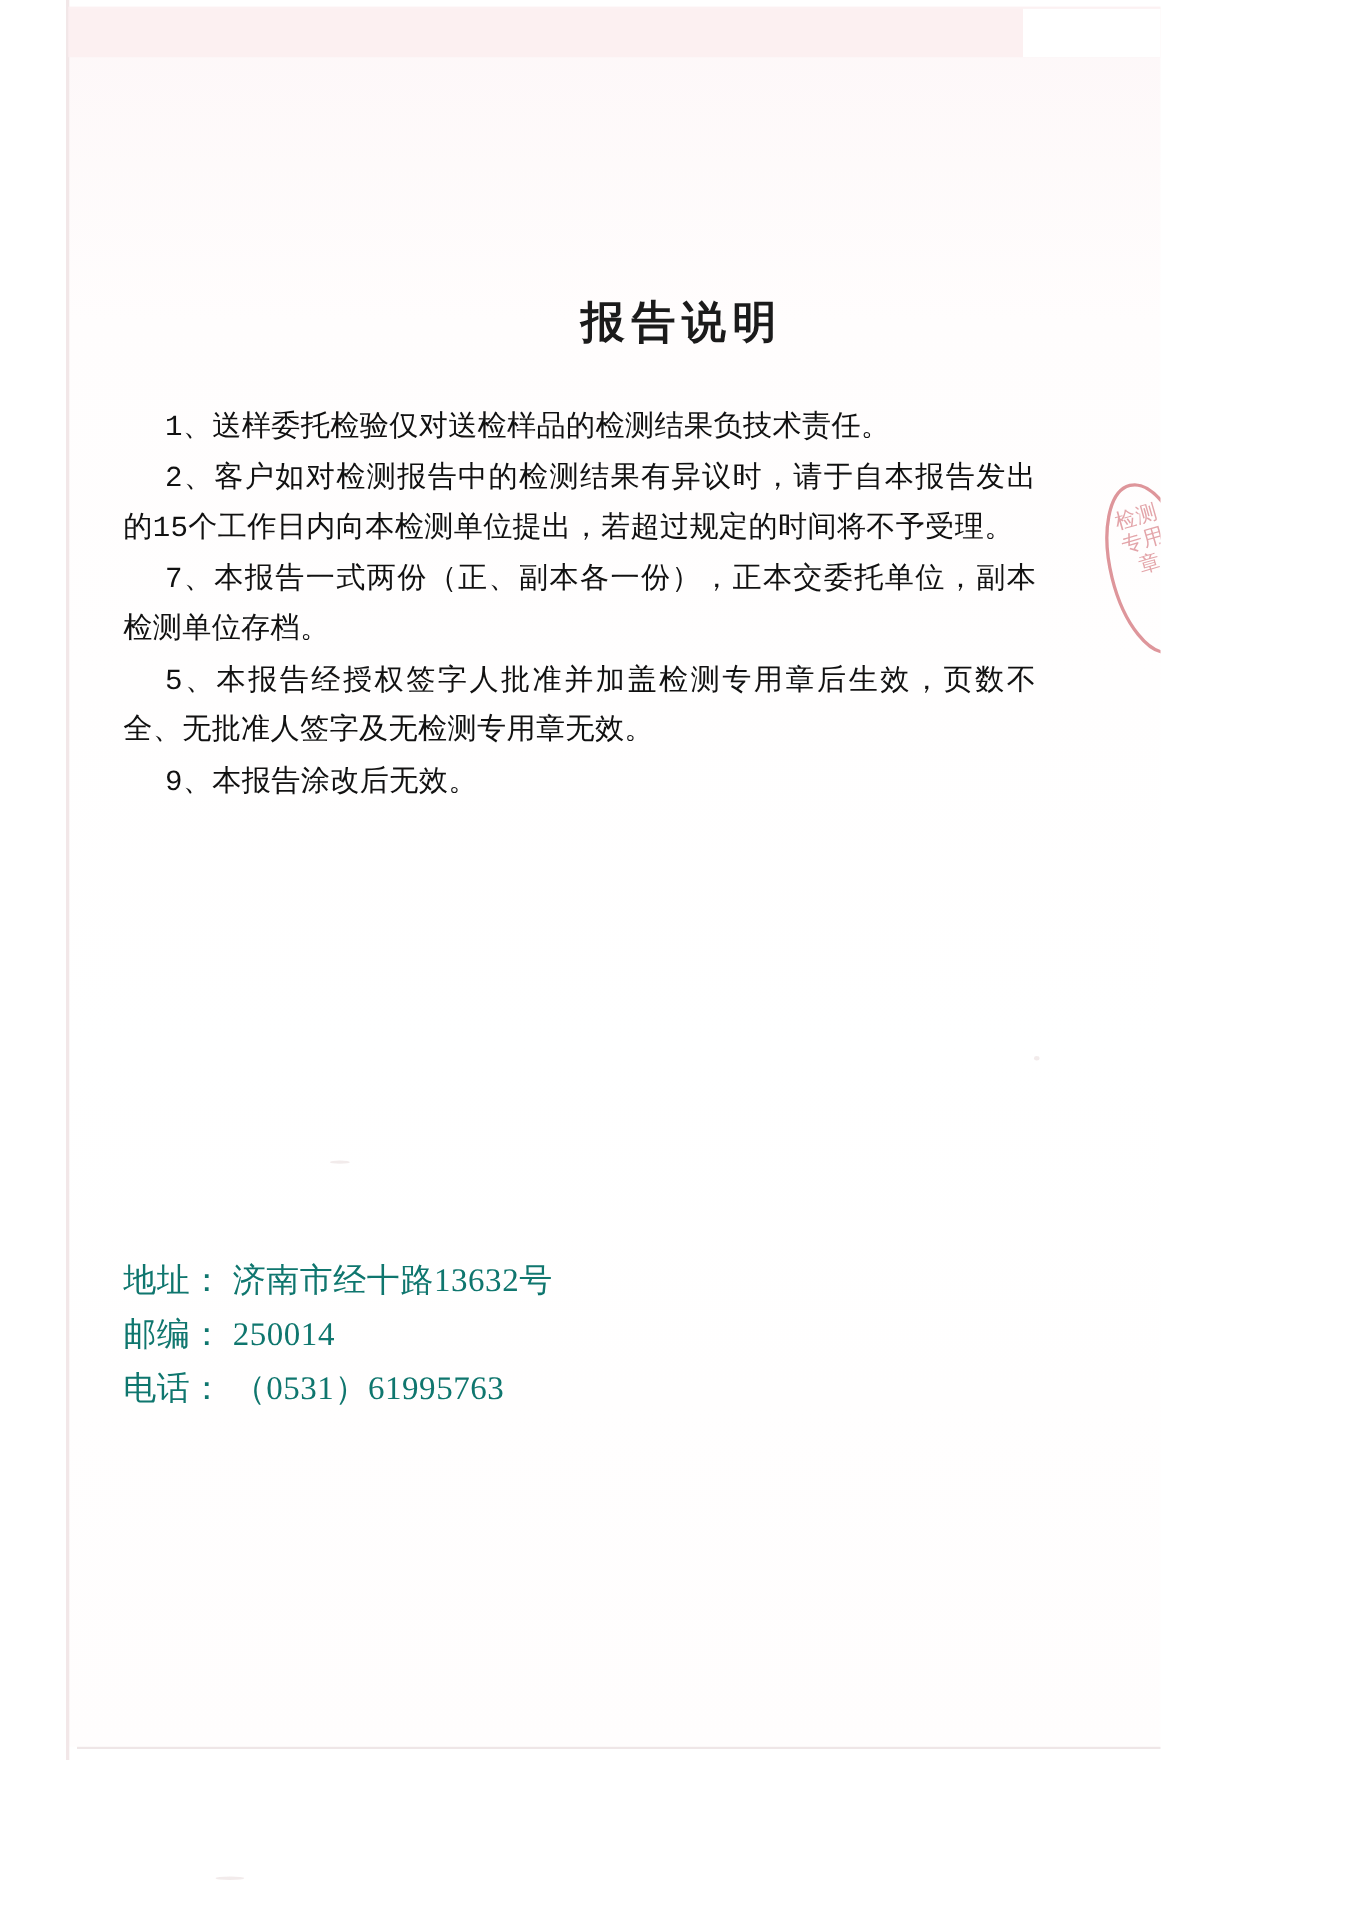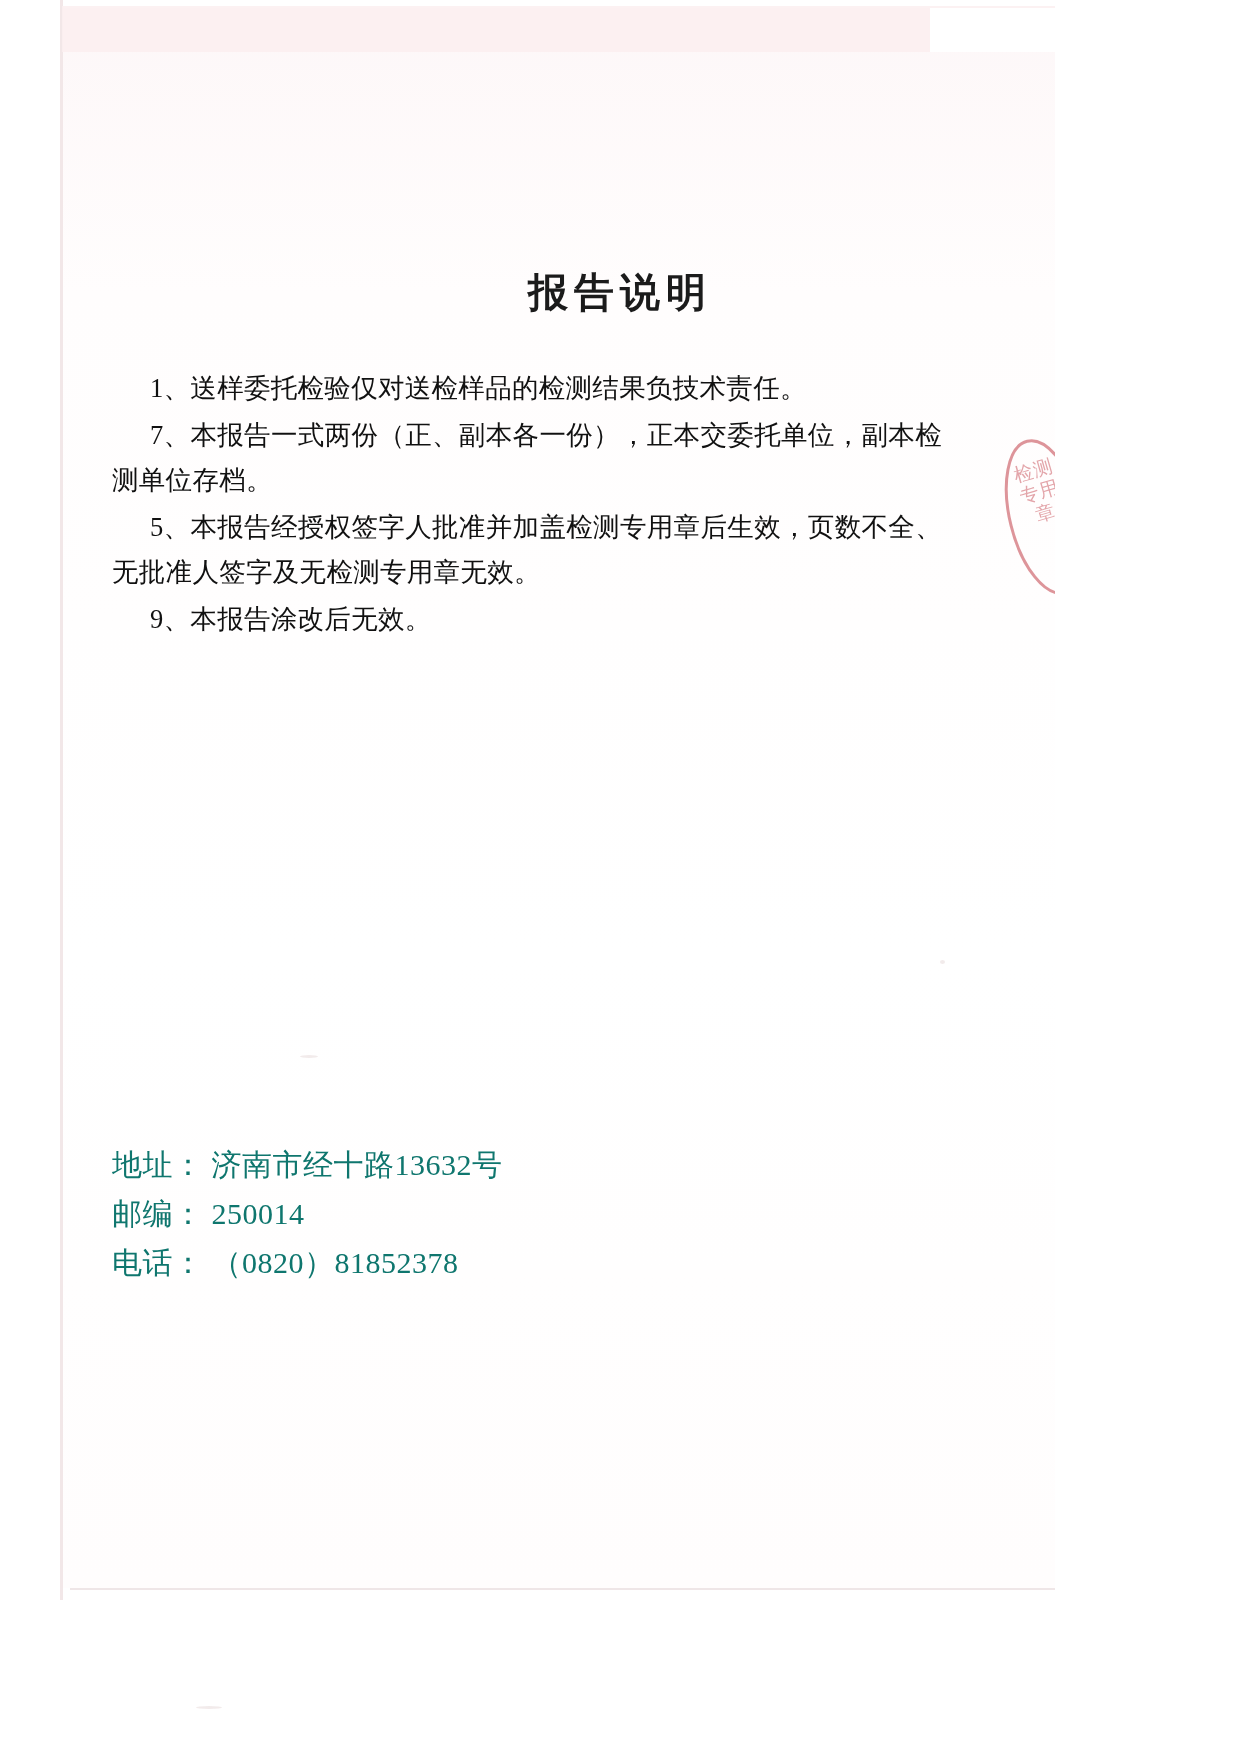--- a/index.html
+++ b/index.html
@@ -82,20 +82,21 @@
 
   .body-block {
     position: absolute;
     left: 112px;
     top: 366px;
     width: 830px;
     color: #111111;
     font-size: 26.5px;
     line-height: 45px;
     letter-spacing: 0.3px;
+    font-family: Liberation Mono, monospace;
   }
   .clause {
     margin: 0 0 2px 0;
     text-indent: 38px;
     text-align: justify;
   }
 
   .contact-block {
     position: absolute;
     left: 112px;
@@ -154,29 +155,30 @@
   <div class="scan-bottom-line"></div>
 
   <div class="speck" style="left:300px; top:1055px; width:18px; height:3px;"></div>
   <div class="speck" style="left:940px; top:960px; width:5px; height:4px;"></div>
   <div class="speck" style="left:196px; top:1706px; width:26px; height:3px;"></div>
 
   <h1 class="doc-title">报告说明</h1>
 
   <div class="body-block">
     <p class="clause">1、送样委托检验仅对送检样品的检测结果负技术责任。</p>
+    <p class="clause">2、客户如对检测报告中的检测结果有异议时，请于自本报告发出的15个工作日内向本检测单位提出，若超过规定的时间将不予受理。</p>
     <p class="clause">7、本报告一式两份（正、副本各一份），正本交委托单位，副本检测单位存档。</p>
     <p class="clause">5、本报告经授权签字人批准并加盖检测专用章后生效，页数不全、无批准人签字及无检测专用章无效。</p>
     <p class="clause">9、本报告涂改后无效。</p>
   </div>
 
   <div class="contact-block">
     <p class="contact-line">地址： 济南市经十路13632号</p>
     <p class="contact-line">邮编： 250014</p>
-    <p class="contact-line">电话： （0820）81852378</p>
+    <p class="contact-line">电话： （0531）61995763</p>
   </div>
 
   <div class="stamp">
     <svg width="92" height="170" viewBox="0 0 92 170" xmlns="http://www.w3.org/2000/svg">
       <ellipse cx="46" cy="85" rx="36" ry="78" fill="none" stroke="#c3404a" stroke-width="3" transform="rotate(-14 46 85)"></ellipse>
     </svg>
     <div class="stamp-text">检测专用章</div>
   </div>
 
 </div>

